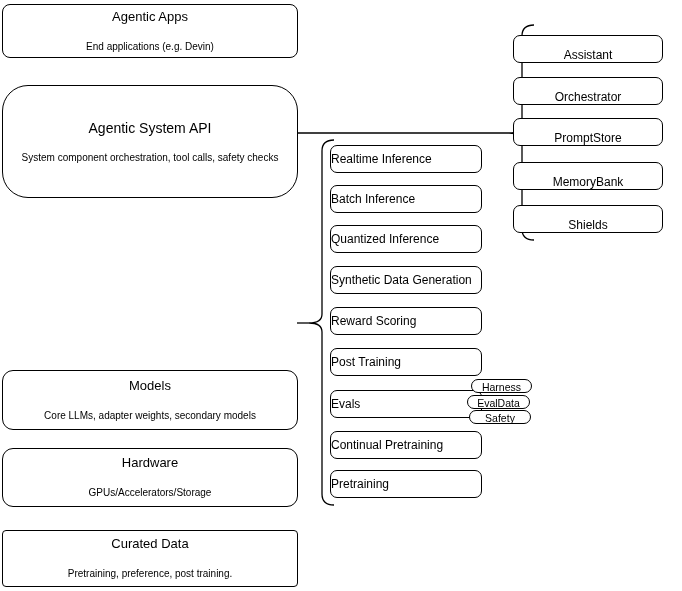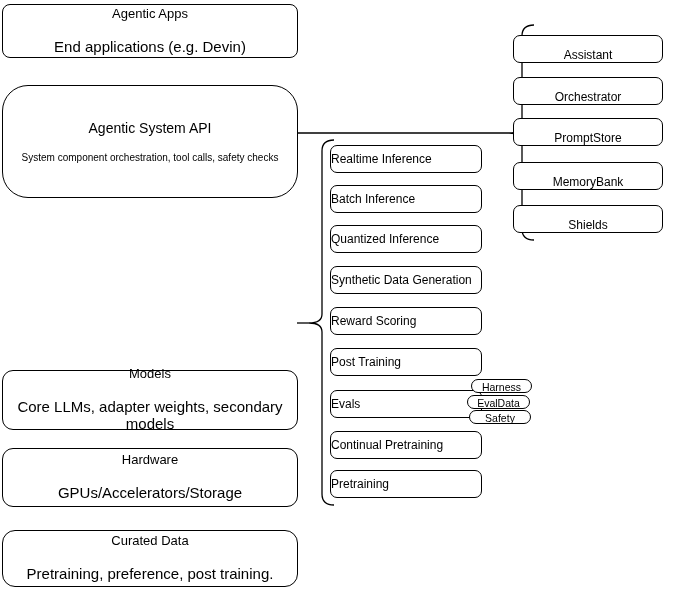--- a/index.html
+++ b/index.html
@@ -20,21 +20,21 @@
     background:var(--fill,#fff);
     border:1.2px solid var(--stroke,#000);
     z-index:1;
   }
   .lbox{
     left:2px;width:296px;
     display:flex;flex-direction:column;align-items:center;justify-content:center;
     gap:16px;text-align:center;
   }
   .ltitle{font-size:13px;line-height:1.15;}
-  .lsub{font-size:15px;line-height:1.15;}
+  .lsub{font-size:10px;line-height:1.15;}
   .lbox.big .ltitle{font-size:14px;}
   .lbox.big .lsub{font-size:10px;}
   .mbox{
     left:330px;width:152px;height:28px;border-radius:7px;
     display:flex;align-items:center;justify-content:flex-start;
     font-size:12px;
   }
   .rbox{
     left:513px;width:150px;height:28px;border-radius:7px;
     display:flex;align-items:flex-end;justify-content:center;
@@ -73,21 +73,21 @@
   <div class="node lbox" style="top:370px;height:60px;border-radius:11px">
     <div class="ltitle">Models</div>
     <div class="lsub">Core LLMs, adapter weights, secondary models</div>
   </div>
 
   <div class="node lbox" style="top:448px;height:59px;border-radius:11px">
     <div class="ltitle">Hardware</div>
     <div class="lsub">GPUs/Accelerators/Storage</div>
   </div>
 
-  <div class="node lbox" style="top:530px;height:57px;border-radius:13px">
+  <div class="node lbox" style="top:530px;height:57px;border-radius:4px">
     <div class="ltitle">Curated Data</div>
     <div class="lsub">Pretraining, preference, post training.</div>
   </div>
 
   <div class="node mbox" style="top:145px">
     <span>Realtime Inference</span>
   </div>
   <div class="node mbox" style="top:185px">
     <span>Batch Inference</span>
   </div>

